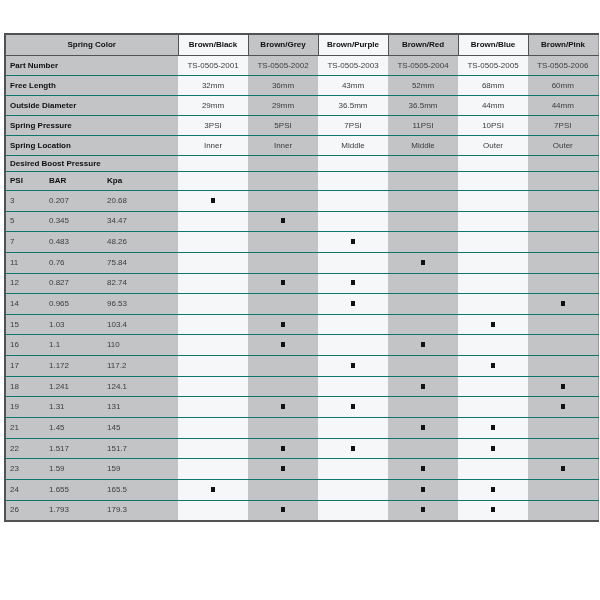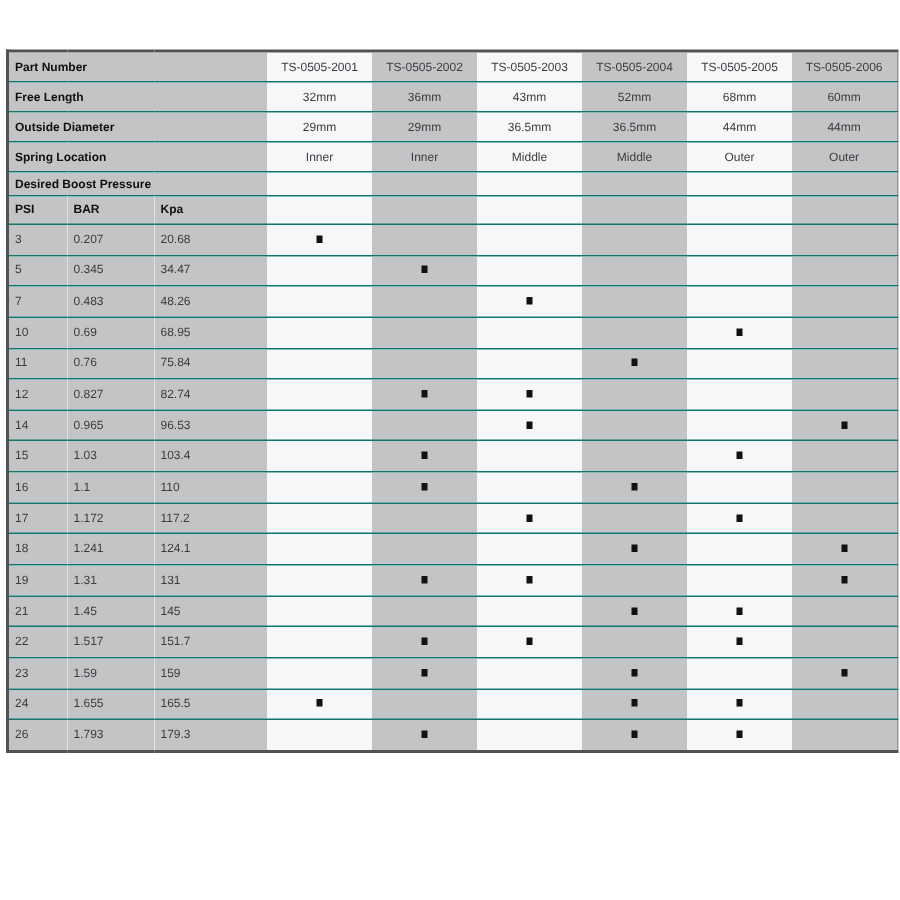--- a/index.html
+++ b/index.html
@@ -80,20 +80,30 @@
         <col style="width:58px">
         <col style="width:75px">
       <col style="width:70px">
         <col style="width:70px">
         <col style="width:70px">
       <col style="width:70px">
         <col style="width:70px">
         <col style="width:70px">
     </colgroup>
     <tbody id="table-body">
+      <tr class="head-row" id="head-row">
+        <td class="lbl head-lbl" colspan="3">Spring Color</td>
+
+      <td class="colhead light">Brown/Black</td>
+          <td class="colhead shade">Brown/Grey</td>
+          <td class="colhead light">Brown/Purple</td>
+          <td class="colhead shade">Brown/Red</td>
+          <td class="colhead light">Brown/Blue</td>
+          <td class="colhead shade">Brown/Pink</td>
+        </tr>
 
     <tr class="spec-row">
           <td class="lbl" colspan="3">Part Number</td>
           <td class="val light">TS-0505-2001</td>
           <td class="val shade">TS-0505-2002</td>
           <td class="val light">TS-0505-2003</td>
           <td class="val shade">TS-0505-2004</td>
           <td class="val light">TS-0505-2005</td>
           <td class="val shade">TS-0505-2006</td>
         </tr>
@@ -109,20 +119,29 @@
         <tr class="spec-row">
           <td class="lbl" colspan="3">Outside Diameter</td>
           <td class="val light">29mm</td>
           <td class="val shade">29mm</td>
           <td class="val light">36.5mm</td>
           <td class="val shade">36.5mm</td>
           <td class="val light">44mm</td>
           <td class="val shade">44mm</td>
         </tr>
         <tr class="spec-row">
+          <td class="lbl" colspan="3">Spring Pressure</td>
+          <td class="val light">3PSI</td>
+          <td class="val shade">5PSI</td>
+          <td class="val light">7PSI</td>
+          <td class="val shade">11PSI</td>
+          <td class="val light">10PSI</td>
+          <td class="val shade">7PSI</td>
+        </tr>
+        <tr class="spec-row">
           <td class="lbl" colspan="3">Spring Location</td>
           <td class="val light">Inner</td>
           <td class="val shade">Inner</td>
           <td class="val light">Middle</td>
           <td class="val shade">Middle</td>
           <td class="val light">Outer</td>
           <td class="val shade">Outer</td>
         </tr>
         <tr class="section-row">
           <td class="lbl" colspan="3">Desired Boost Pressure</td>
@@ -171,31 +190,20 @@
           <td class="num">0.483</td>
           <td class="num">48.26</td>
           <td class="mark-cell light"></td>
           <td class="mark-cell shade"></td>
           <td class="mark-cell light"><span class="mark"></span></td>
           <td class="mark-cell shade"></td>
           <td class="mark-cell light"></td>
           <td class="mark-cell shade"></td>
         </tr>
         <tr class="data-row">
-          <td class="num">10</td>
-          <td class="num">0.69</td>
-          <td class="num">68.95</td>
-          <td class="mark-cell light"></td>
-          <td class="mark-cell shade"></td>
-          <td class="mark-cell light"></td>
-          <td class="mark-cell shade"></td>
-          <td class="mark-cell light"><span class="mark"></span></td>
-          <td class="mark-cell shade"></td>
-        </tr>
-        <tr class="data-row">
           <td class="num">11</td>
           <td class="num">0.76</td>
           <td class="num">75.84</td>
           <td class="mark-cell light"></td>
           <td class="mark-cell shade"></td>
           <td class="mark-cell light"></td>
           <td class="mark-cell shade"><span class="mark"></span></td>
           <td class="mark-cell light"></td>
           <td class="mark-cell shade"></td>
         </tr>

